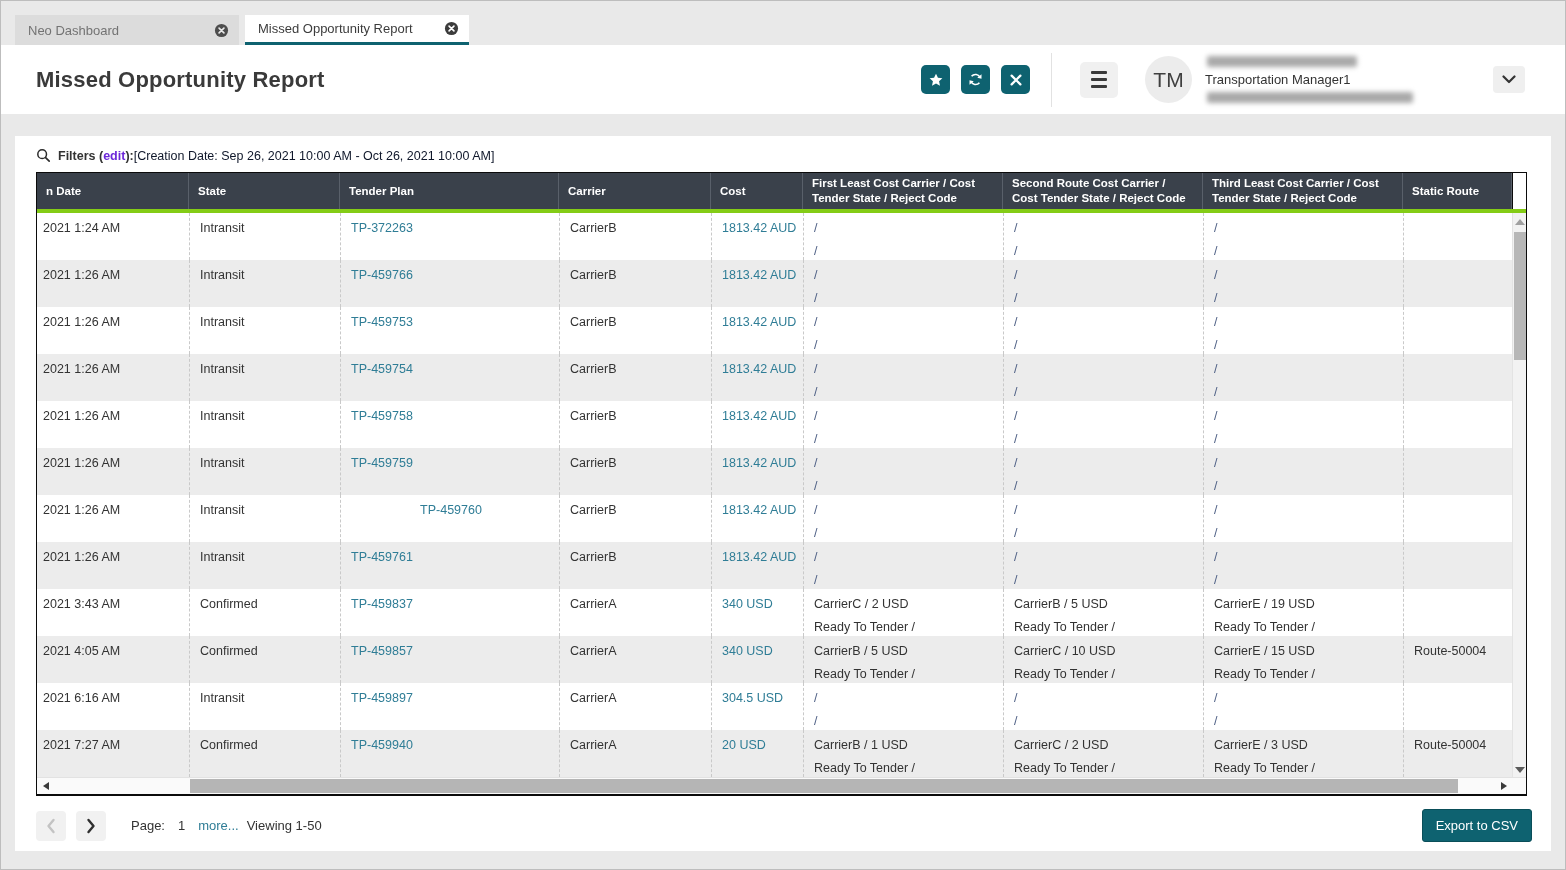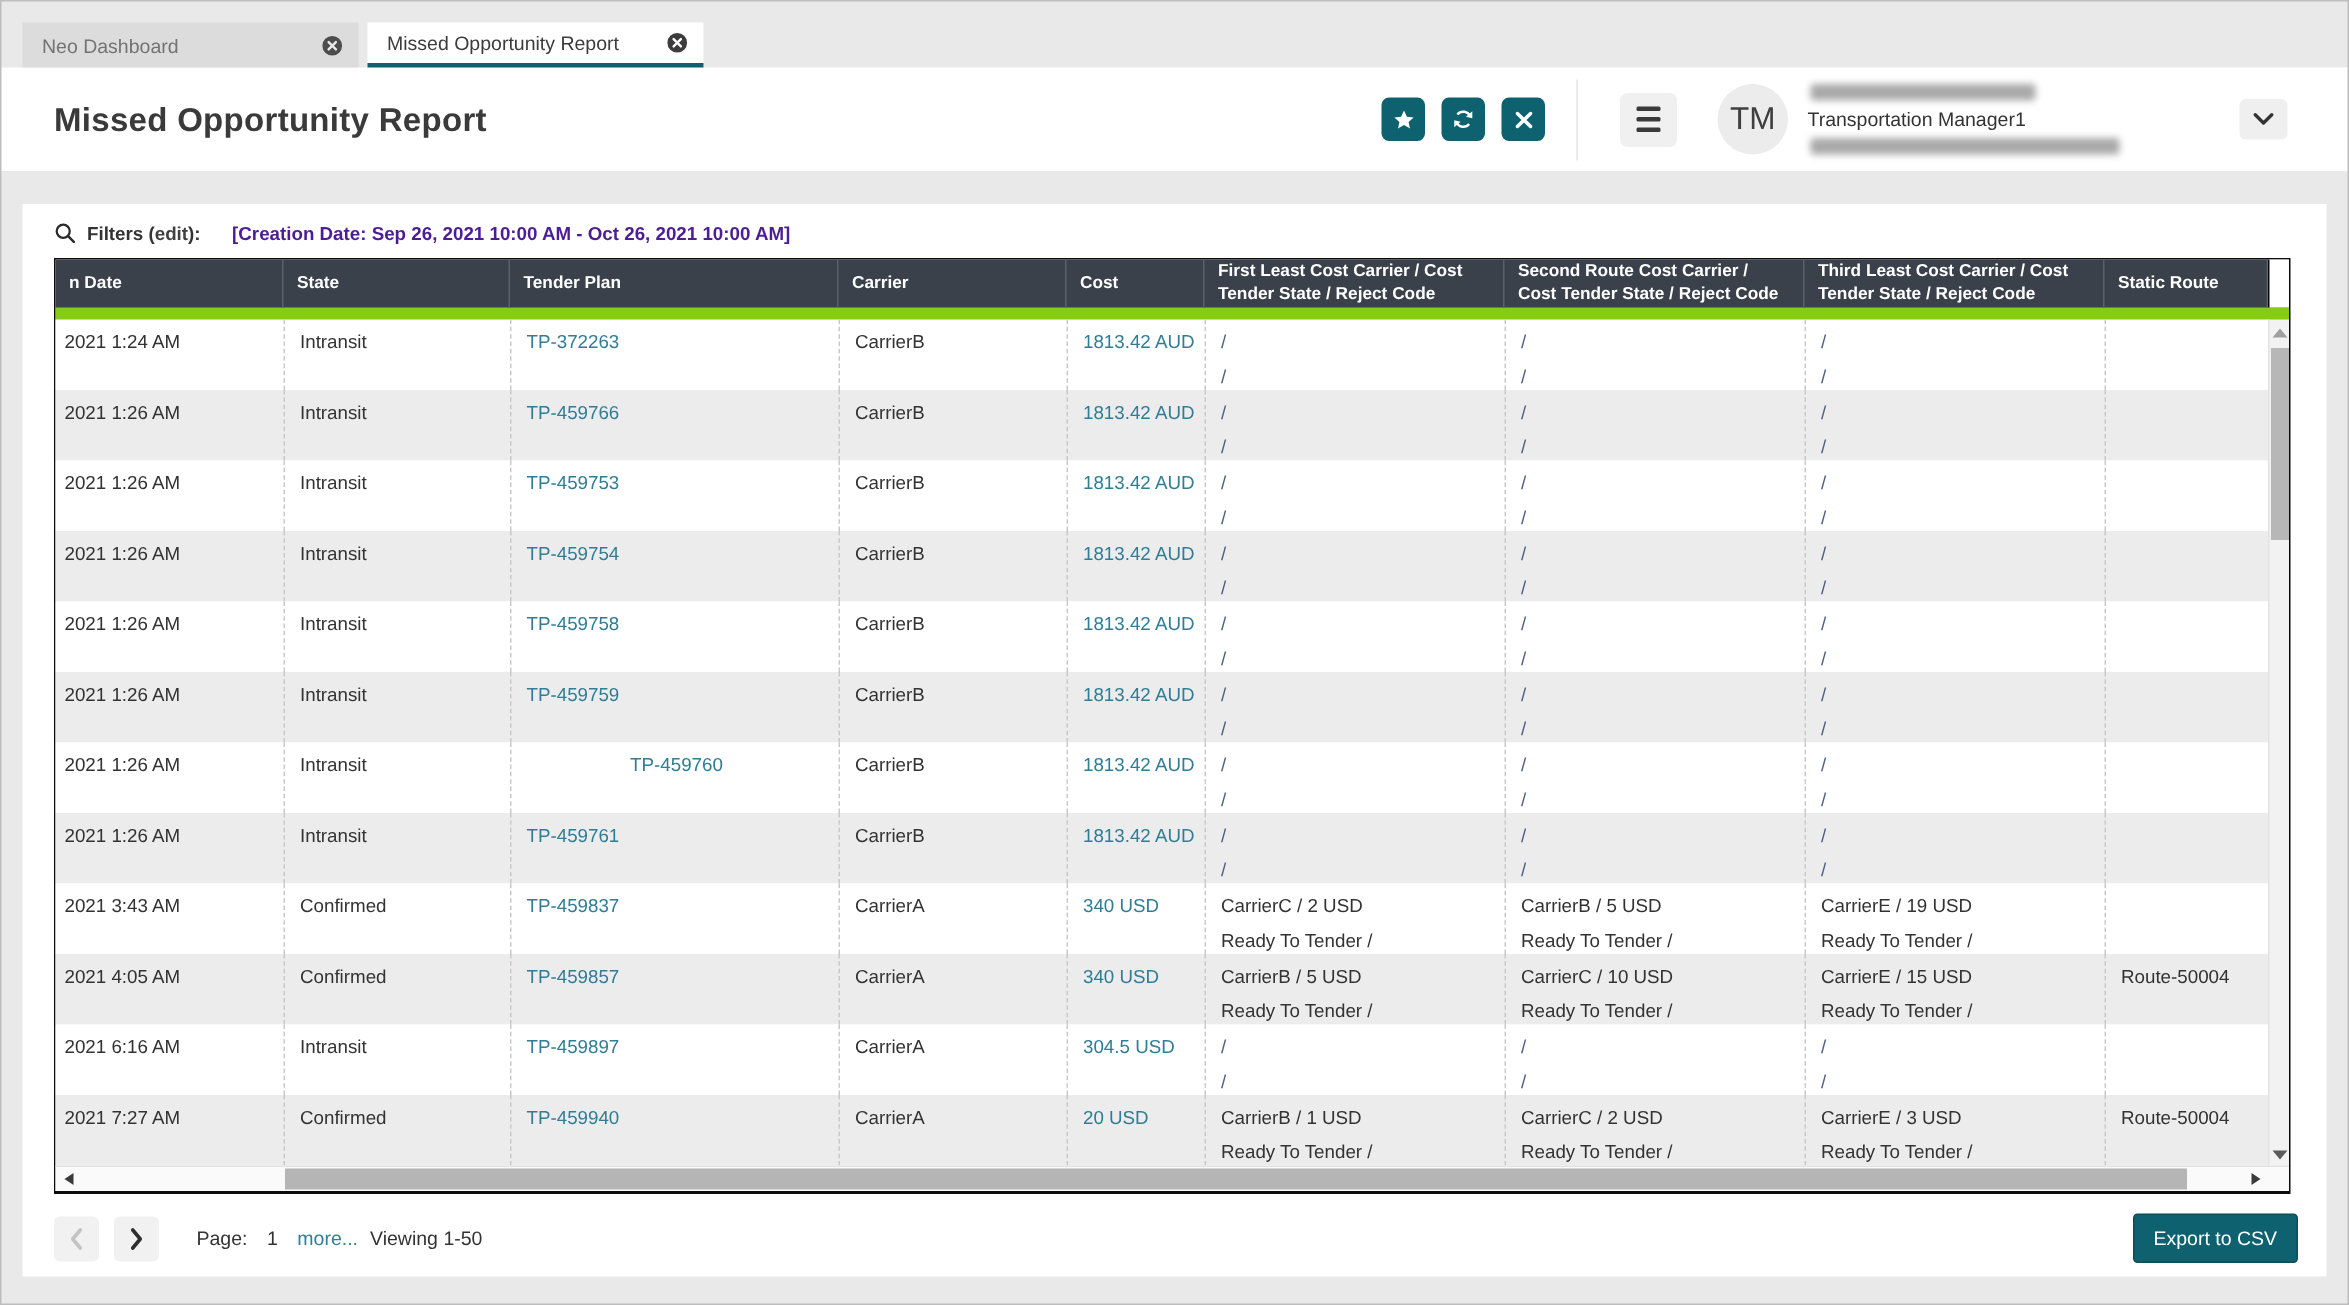--- a/index.html
+++ b/index.html
@@ -33,26 +33,26 @@
   .blur-line.long  { width:206px; margin:5px 0 0 2px; }
   .user-name { font-size:13px; color:#333; line-height:15px; }
   .chevron-btn { width:32px; height:27px; border:none; border-radius:4px; background:#efefef;
                  display:flex; align-items:center; justify-content:center; margin-left:60px; cursor:pointer; }
 
   
   .content-card { position:absolute; left:14px; right:14px; top:135px; bottom:18px; background:#fff; }
   .filters-row { display:flex; align-items:center; padding:12px 0 9px 21px; font-size:12.5px; color:#333; }
   .filters-row .mag { margin-right:7px; display:flex; }
   .fl-bold { font-weight:bold; white-space:pre; }
-  .edit-link { color:#404040; font-weight:bold; cursor:pointer; text-decoration:none; }
-  .filters-value { margin-left:21px; color:#4c1d95;font-weight:bold; }
+  .edit-link { color:#6d28d9; font-weight:bold; cursor:pointer; text-decoration:none; }
+  .filters-value { margin-left:0; color:#0f172a; }
 
   
   .table-outer { margin-left:21px; width:1491px; border:1px solid #0b0b0b; border-bottom-width:2px; }
-  .thead { display:flex; background:#3a414b; height:40px; border-bottom:8px solid #84cc16; }
+  .thead { display:flex; background:#3a414b; height:40px; border-bottom:4px solid #84cc16; }
   .th { display:flex; align-items:center; padding:4px 8px 4px 9px; color:#fff; font-size:11.5px;
         font-weight:bold; line-height:15px; border-right:1px solid #59606a; cursor:pointer; }
   .th:last-child { border-right:none; }
   .thead-filler { flex:0 0 14px; background:#fff; border-left:1px solid #0b0b0b; }
   .body-area { position:relative; display:flex; }
   .tbody { width:1475px; }
   .tr { display:flex; height:47px; background:#fff; }
   .tr.alt { background:#ececec; }
   .cell { padding:8px 8px 0 10px; font-size:12.5px; color:#333; overflow:hidden; white-space:nowrap; }
   .cell + .cell { border-left:1px dashed #c9c9c9; }

